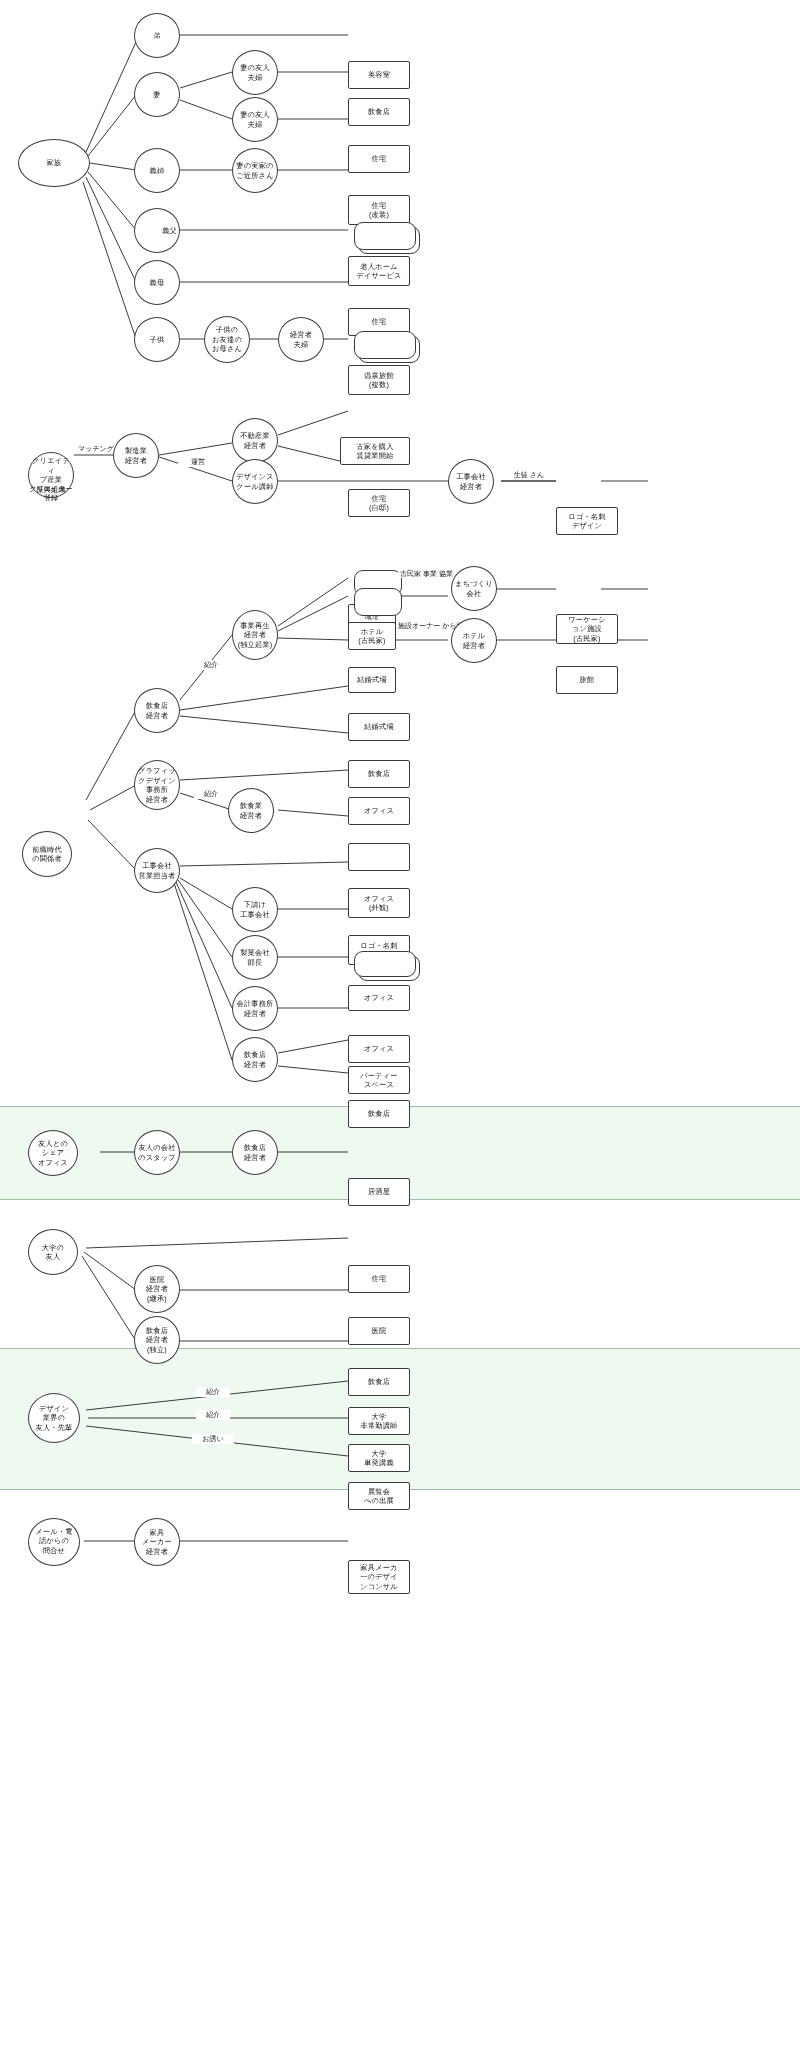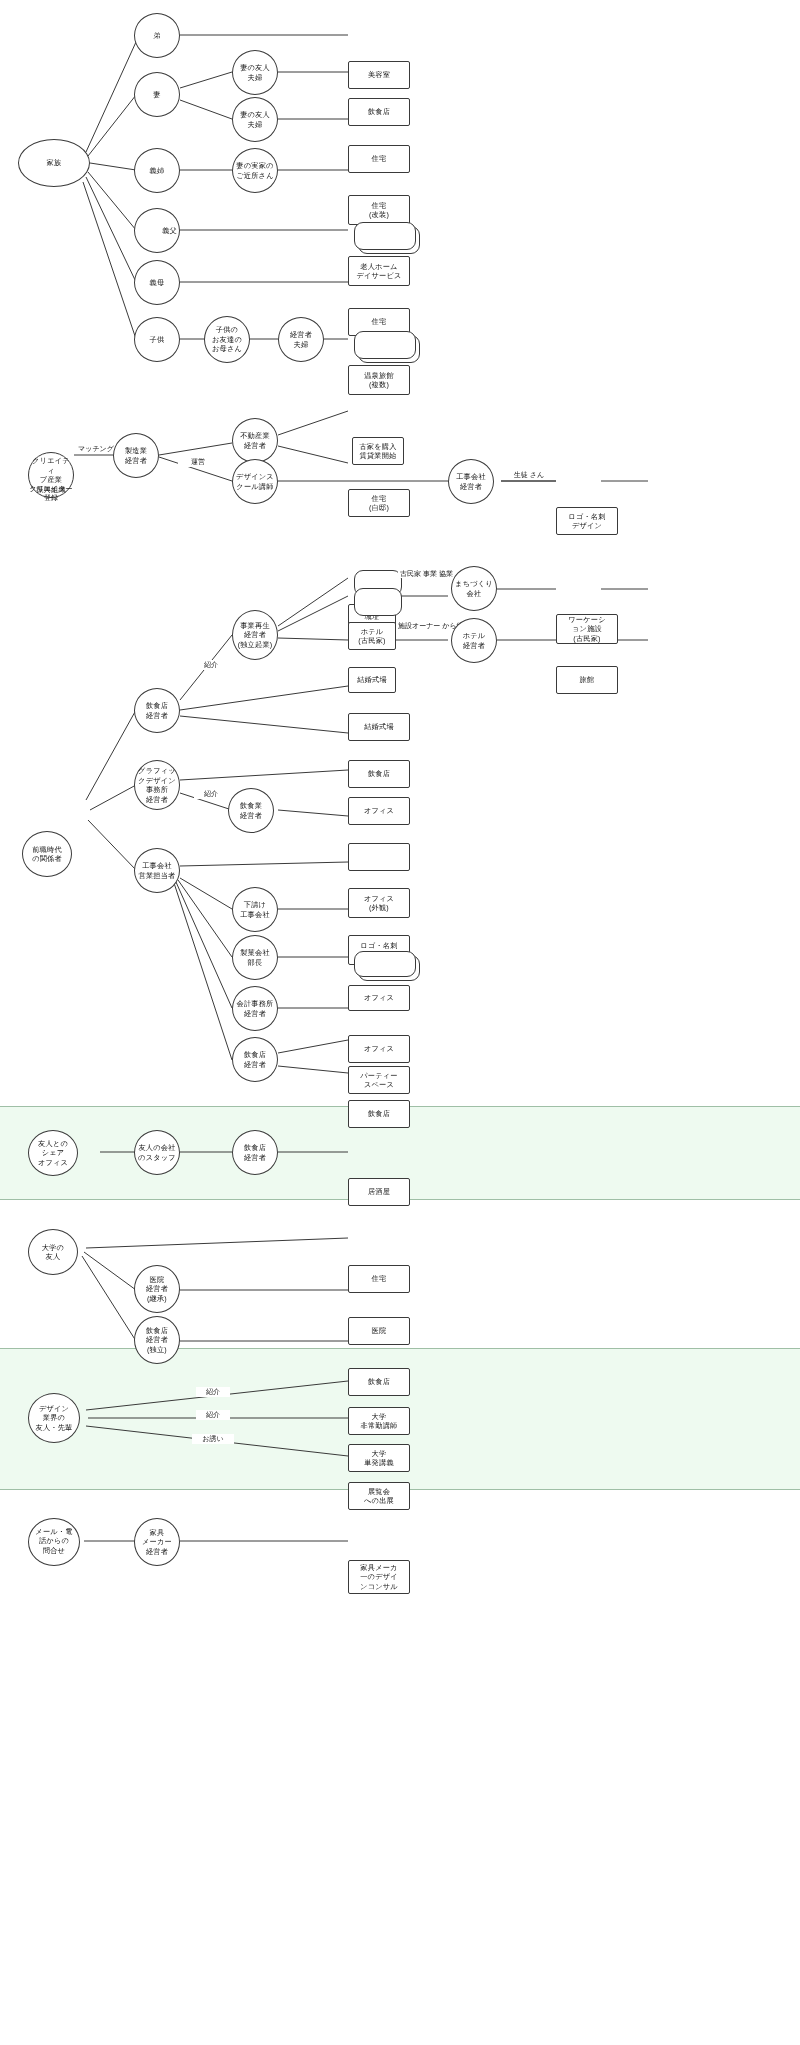--- a/index.html
+++ b/index.html
@@ -216,21 +216,21 @@
 クール講師</span>
     </div>
 
   <div class="edgelabel" style="left:500px;top:470px;width:54px;">生徒
 さん</div>
   <div class="node ellipse" style="left:448px;top:459px;width:46px;height:45px;">
     <span>工事会社
 経営者</span>
     </div>
 
-  <div class="node rrect" style="left:352px;top:397px;width:52px;height:28px;">
+  <div class="node rrect" style="left:340px;top:397px;width:70px;height:28px;">
     <span>古家を購入
 賃貸業開始</span>
     </div>
   <div class="node rrect" style="left:348px;top:449px;width:62px;height:28px;">
     <span>住宅
 (自邸)</span>
     </div>
   <div class="node rrect" style="left:556px;top:467px;width:62px;height:28px;">
     <span>ロゴ・名刺
 デザイン</span>

